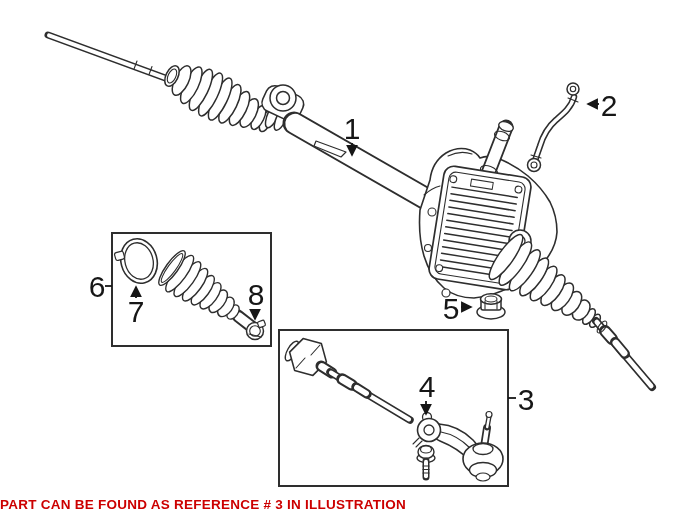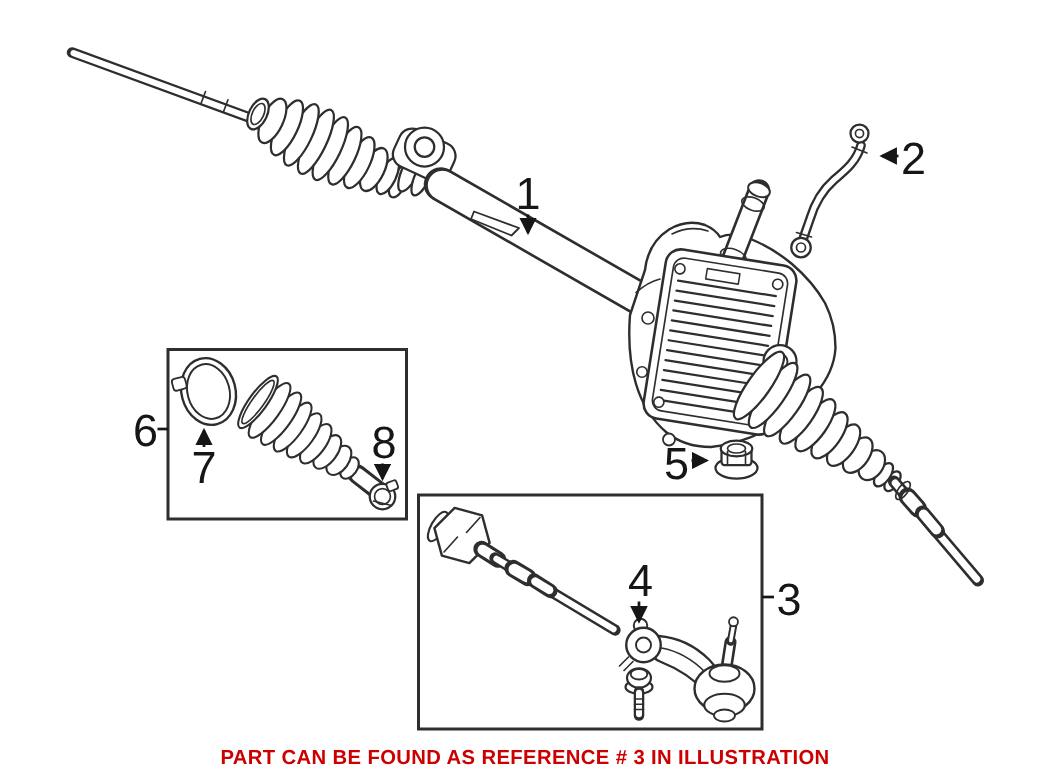--- a/index.html
+++ b/index.html
@@ -6,21 +6,21 @@
   #stage{position:relative;width:700px;height:521px;background:#ffffff;overflow:hidden;
          font-family:"Liberation Sans",sans-serif;}
   svg{position:absolute;left:0;top:0;}
   .ln{stroke:#2e2e2e;fill:none;stroke-linecap:round;stroke-linejoin:round;}
   .wh{stroke:#ffffff;fill:none;stroke-linecap:round;stroke-linejoin:round;}
   .pw{fill:#ffffff;stroke:#2e2e2e;stroke-linejoin:round;}
   .thin{stroke-width:1.1;}
   .refnum{font-family:"Liberation Sans",sans-serif;font-size:30px;fill:#161616;}
   .callout{stroke:#161616;stroke-width:1.8;fill:none;}
   .kitbox{fill:none;stroke:#2e2e2e;stroke-width:2;}
-  #caption{position:absolute;left:0;right:0;top:497px;text-align:center;
+  #caption{position:absolute;left:0;right:0;top:497px;
            color:#cc0000;font-weight:bold;font-size:13.5px;letter-spacing:.25px;}
 </style>
 </head>
 <body>
 
 <div id="stage">
 <svg width="700" height="521" viewBox="0 0 700 521">
   <defs>
     <marker id="arr" viewBox="0 0 10 10" refX="8.5" refY="5" markerWidth="6.5" markerHeight="6.5" orient="auto">
       <path d="M0,0 L10,5 L0,10 Z" fill="#161616"></path>

